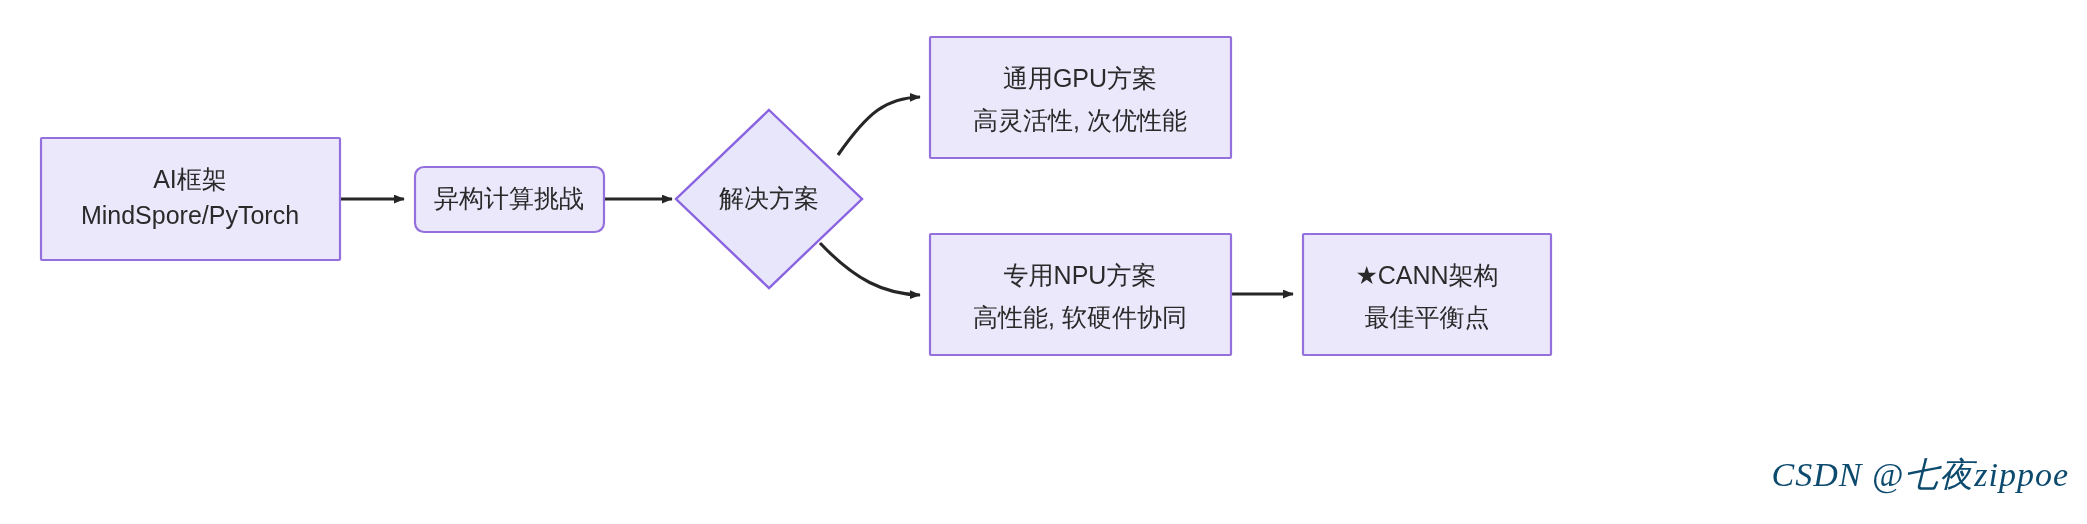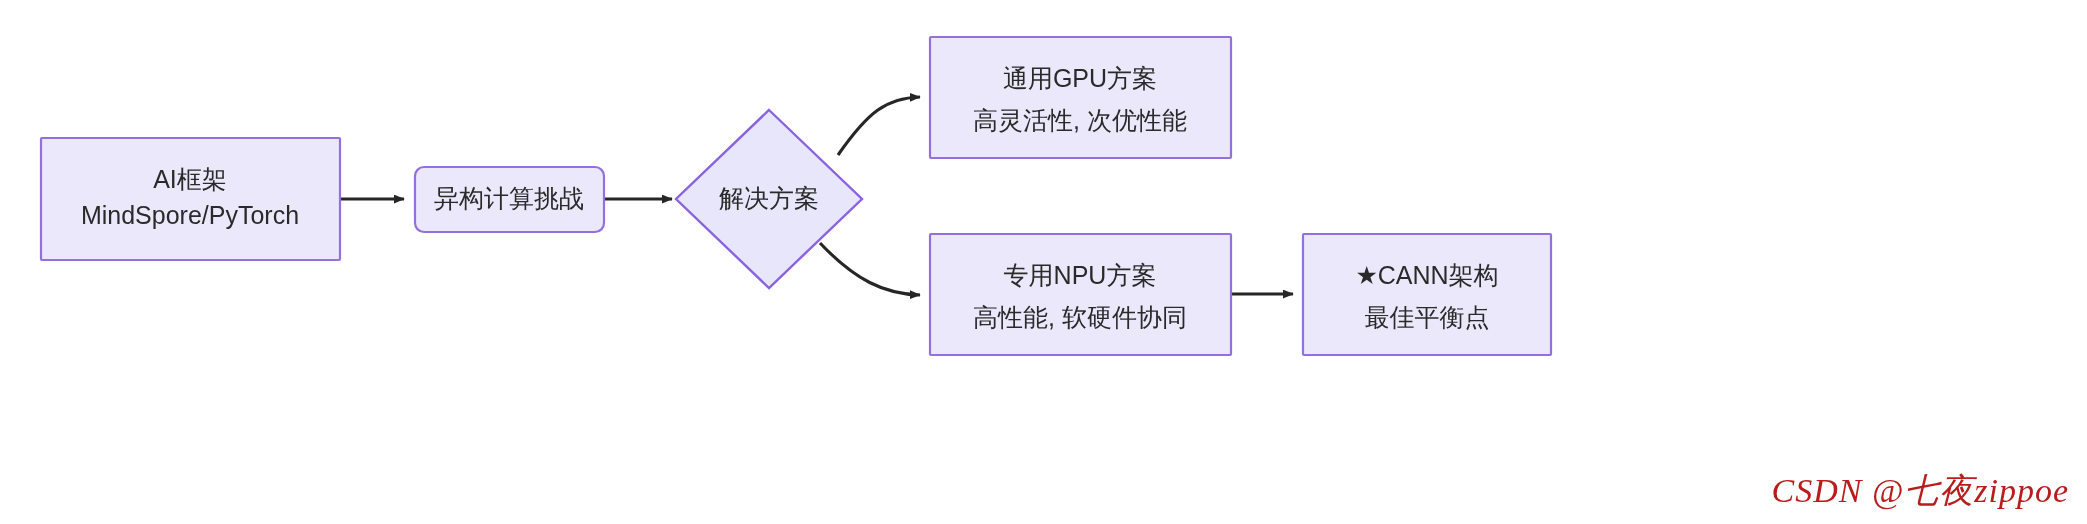--- a/index.html
+++ b/index.html
@@ -45,25 +45,25 @@
     font-family: "Liberation Sans", "DejaVu Sans", sans-serif;
     font-size: 25px;
     fill: #2a2a2a;
     text-anchor: middle;
     dominant-baseline: middle;
     white-space: pre;
   }
   .watermark {
     position: absolute;
     right: 18px;
-    bottom: 10px;
+    bottom: 26px;
     font-family: "Liberation Serif", "DejaVu Serif", serif;
     font-style: italic;
     font-size: 34px;
-    color: #b91c1c;
+    color: #0c4a6e;
     letter-spacing: 1px;
     user-select: none;
     white-space: nowrap;
   }
 </style>
 </head>
 <body>
 
 <div id="canvas">
 

